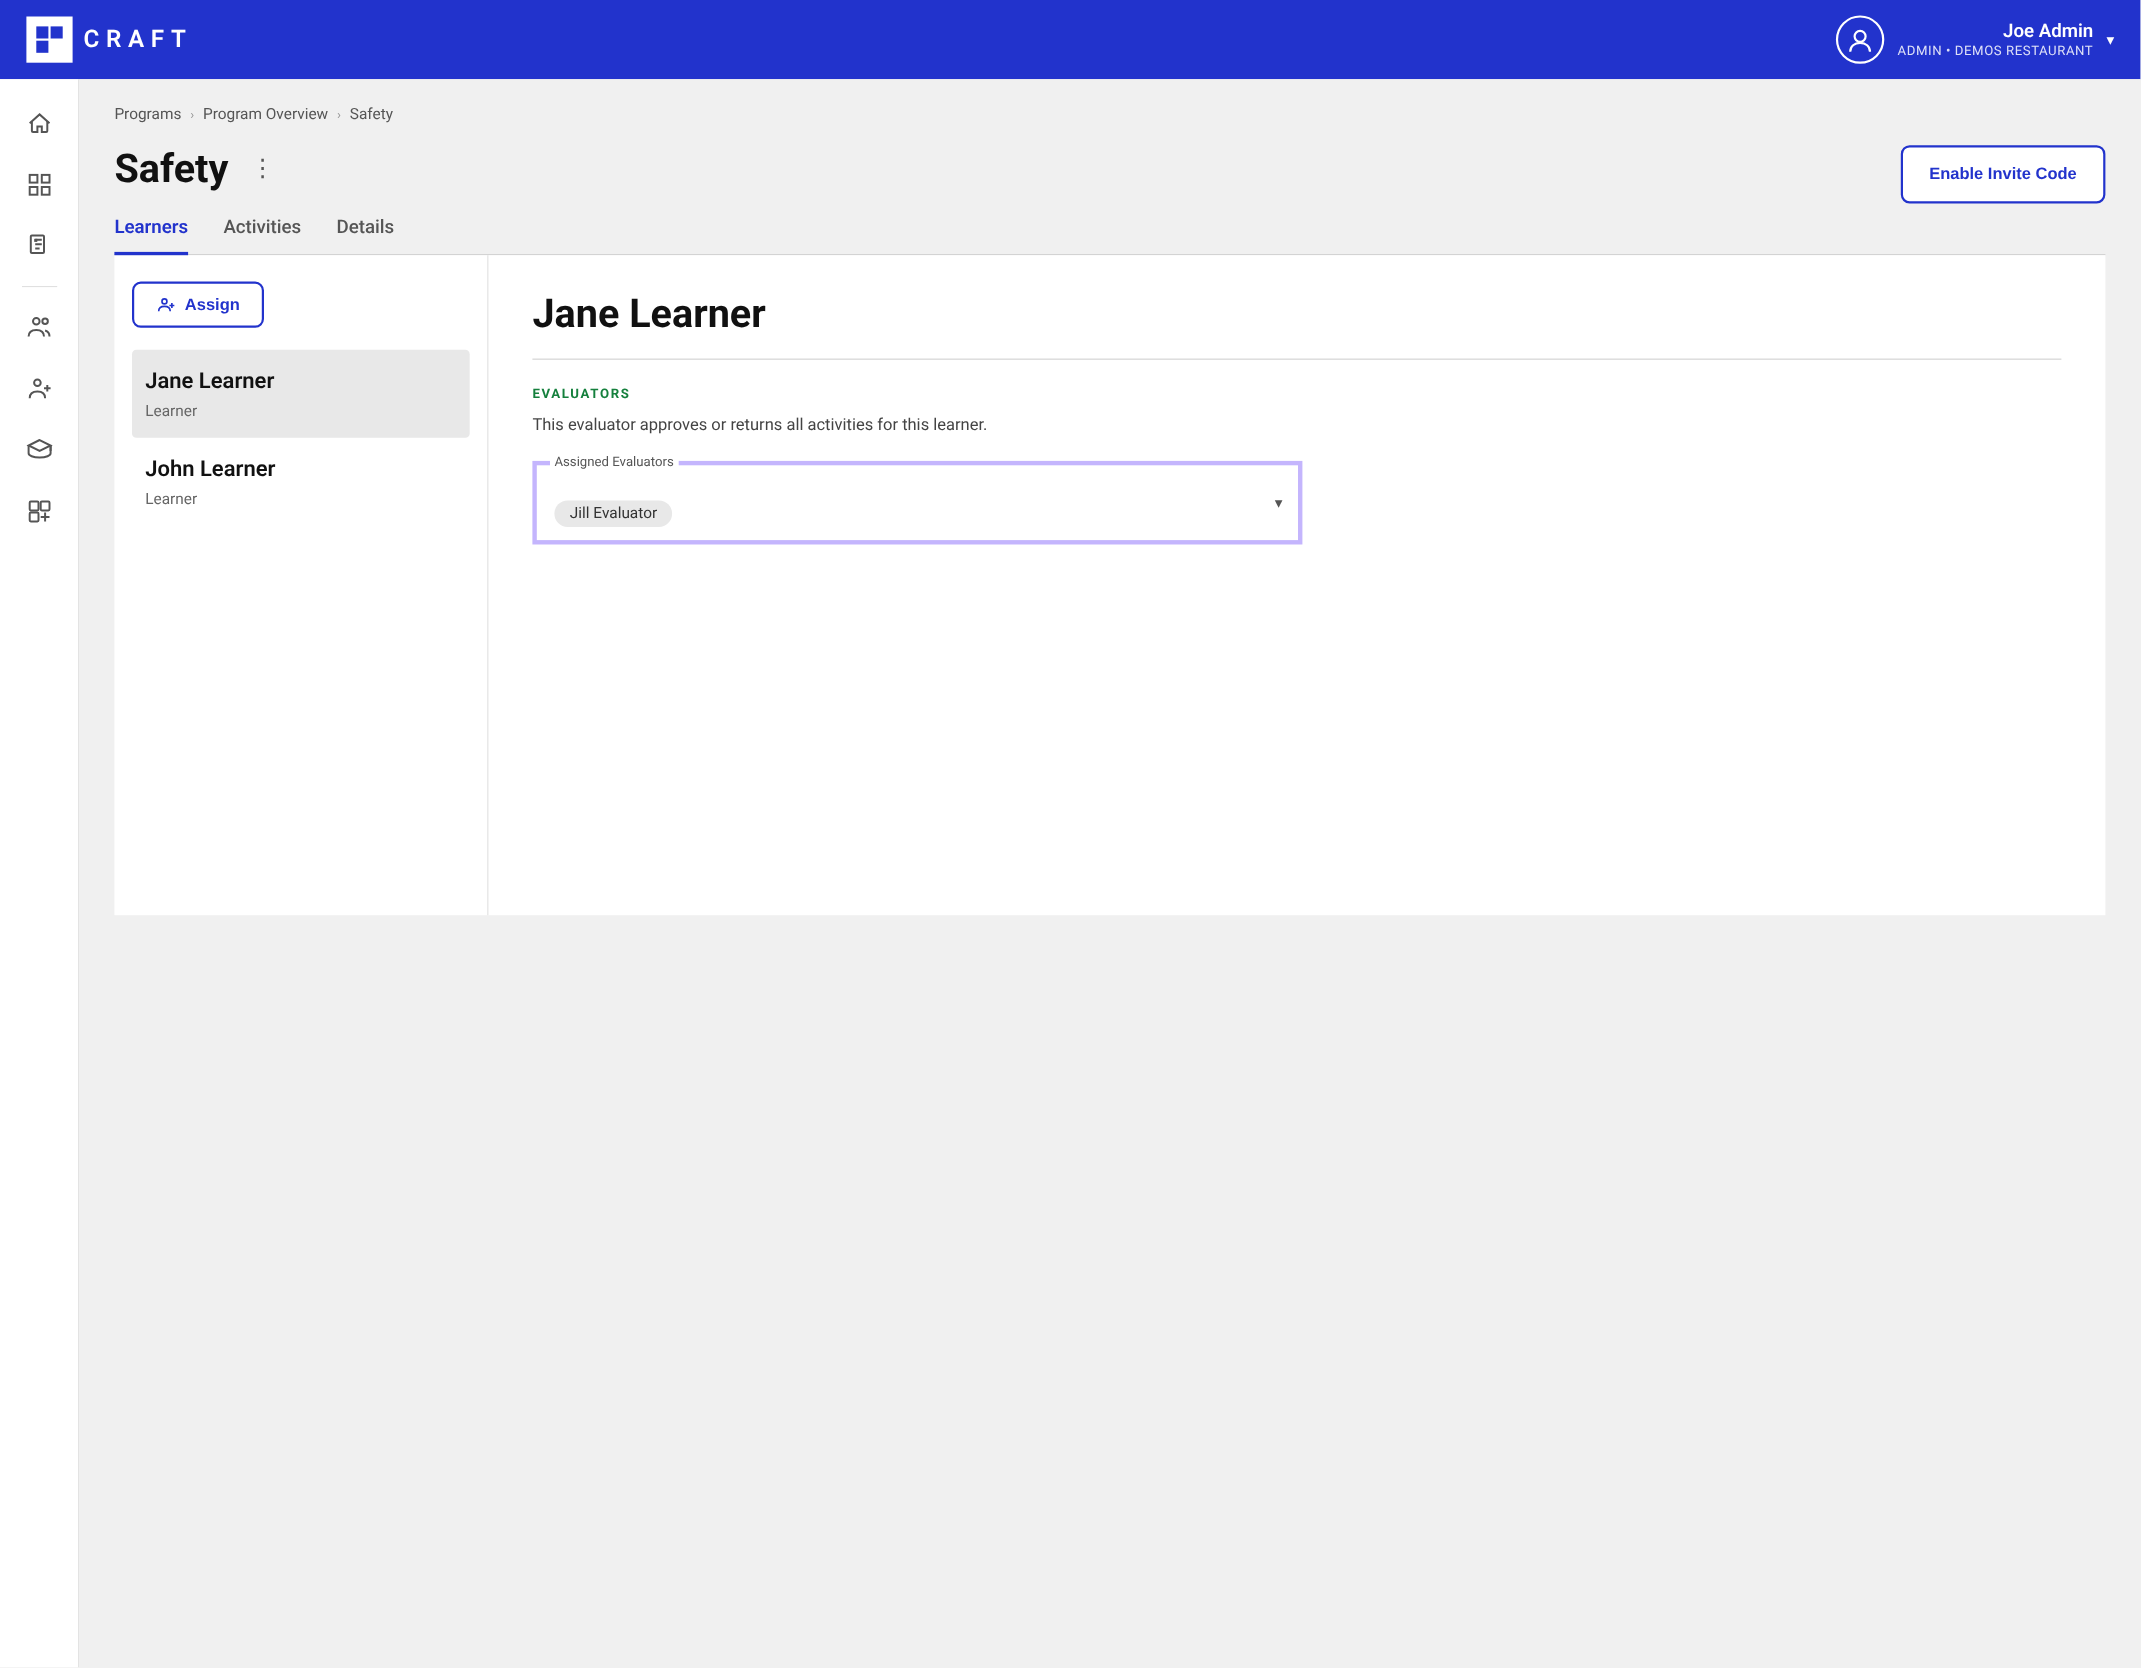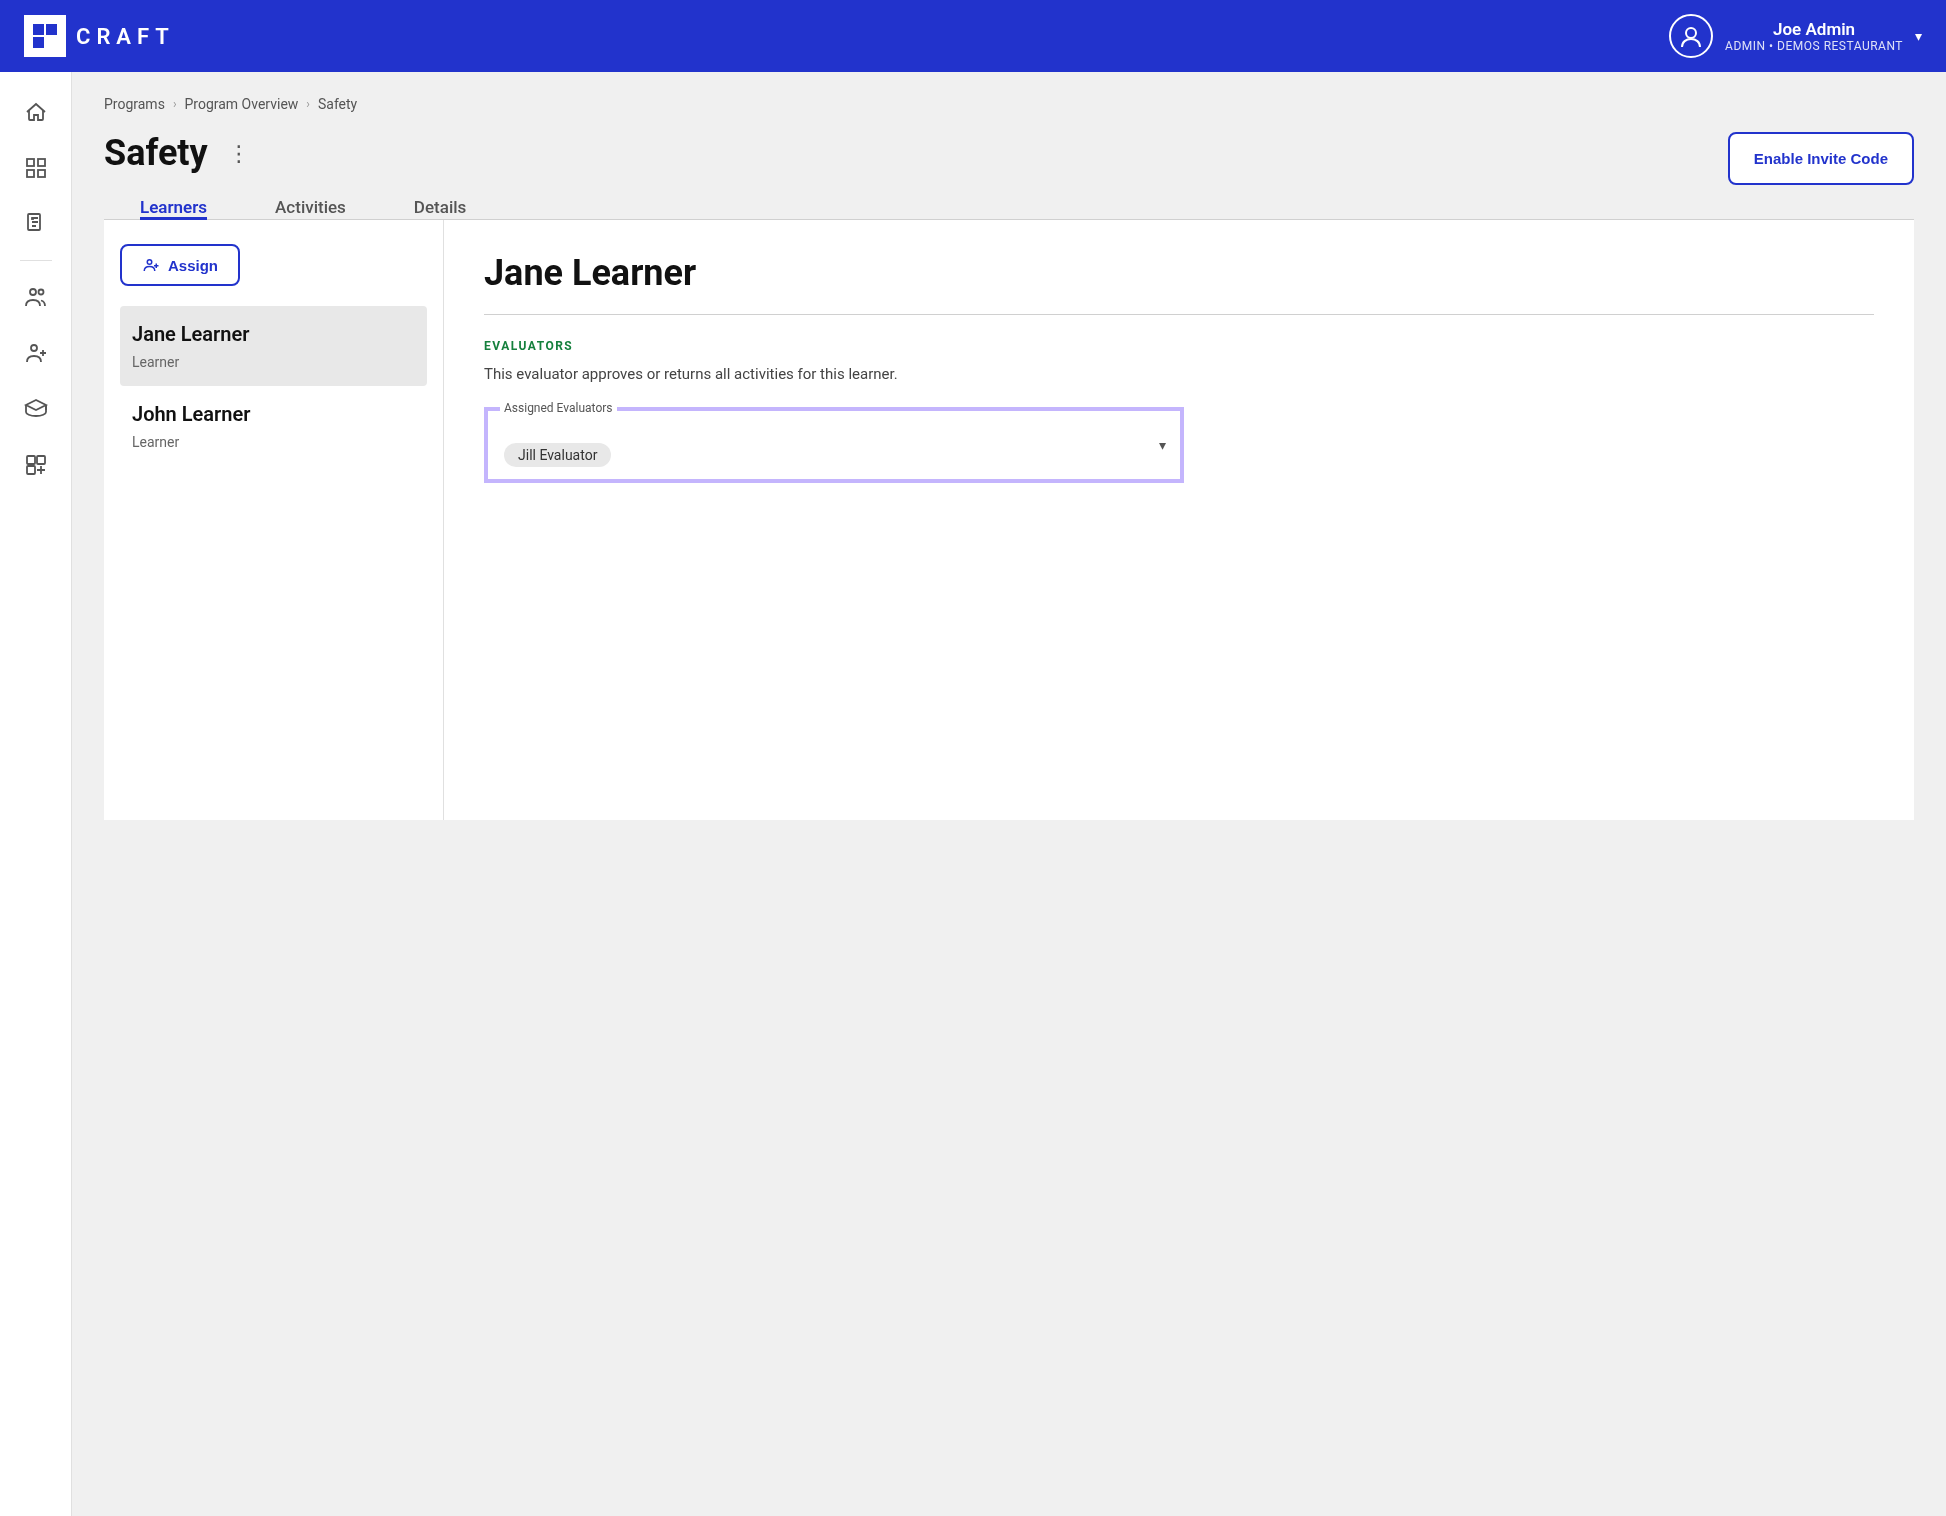--- a/index.html
+++ b/index.html
@@ -47,21 +47,21 @@
     .user-avatar {
       width: 44px;
       height: 44px;
       border-radius: 50%;
       border: 2px solid white;
       background: #2233cc;
       display: flex;
       align-items: center;
       justify-content: center;
     }
-    .user-info { text-align: center; }
+    .user-info { text-align: right; }
     .user-name { font-size: 17px; font-weight: 600; }
     .user-role { font-size: 12px; opacity: 0.85; letter-spacing: 0.5px; }
     .chevron-down { font-size: 14px; }
 
     
     .app-body {
       display: flex;
       height: calc(100vh - 72px);
     }
 
@@ -155,24 +155,24 @@
       display: flex;
       gap: 32px;
       border-bottom: 1px solid #d0d0d0;
       margin-bottom: 0;
       margin-top: 12px;
     }
     .tab {
       font-size: 17px;
       font-weight: 500;
       color: #555;
+      padding-bottom: 12px;
       cursor: pointer;
       border-bottom: 3px solid transparent;
       margin-bottom: -1px;
-      margin-left: 36px;
     }
     .tab.active {
       color: #2233cc;
       border-bottom: 3px solid #2233cc;
       font-weight: 600;
     }
 
     
     .content-area {
       display: flex;

